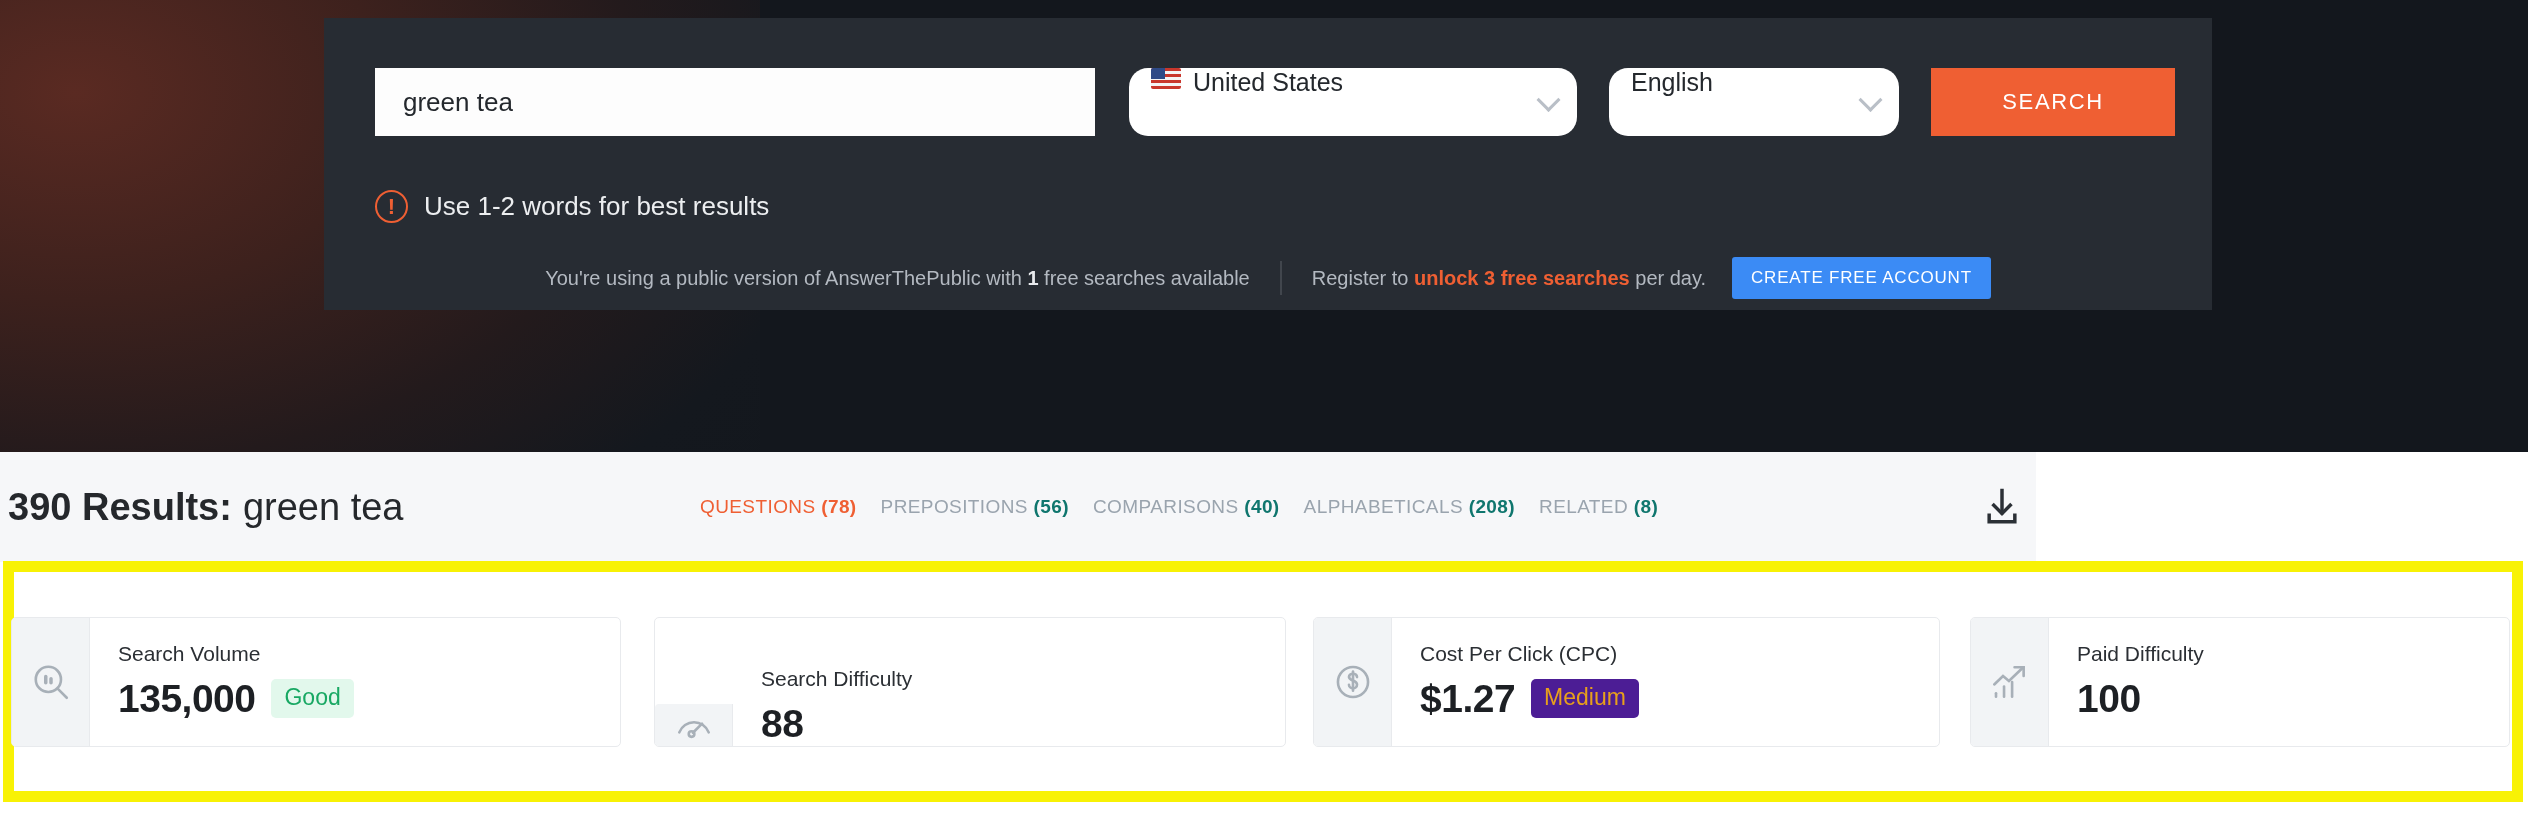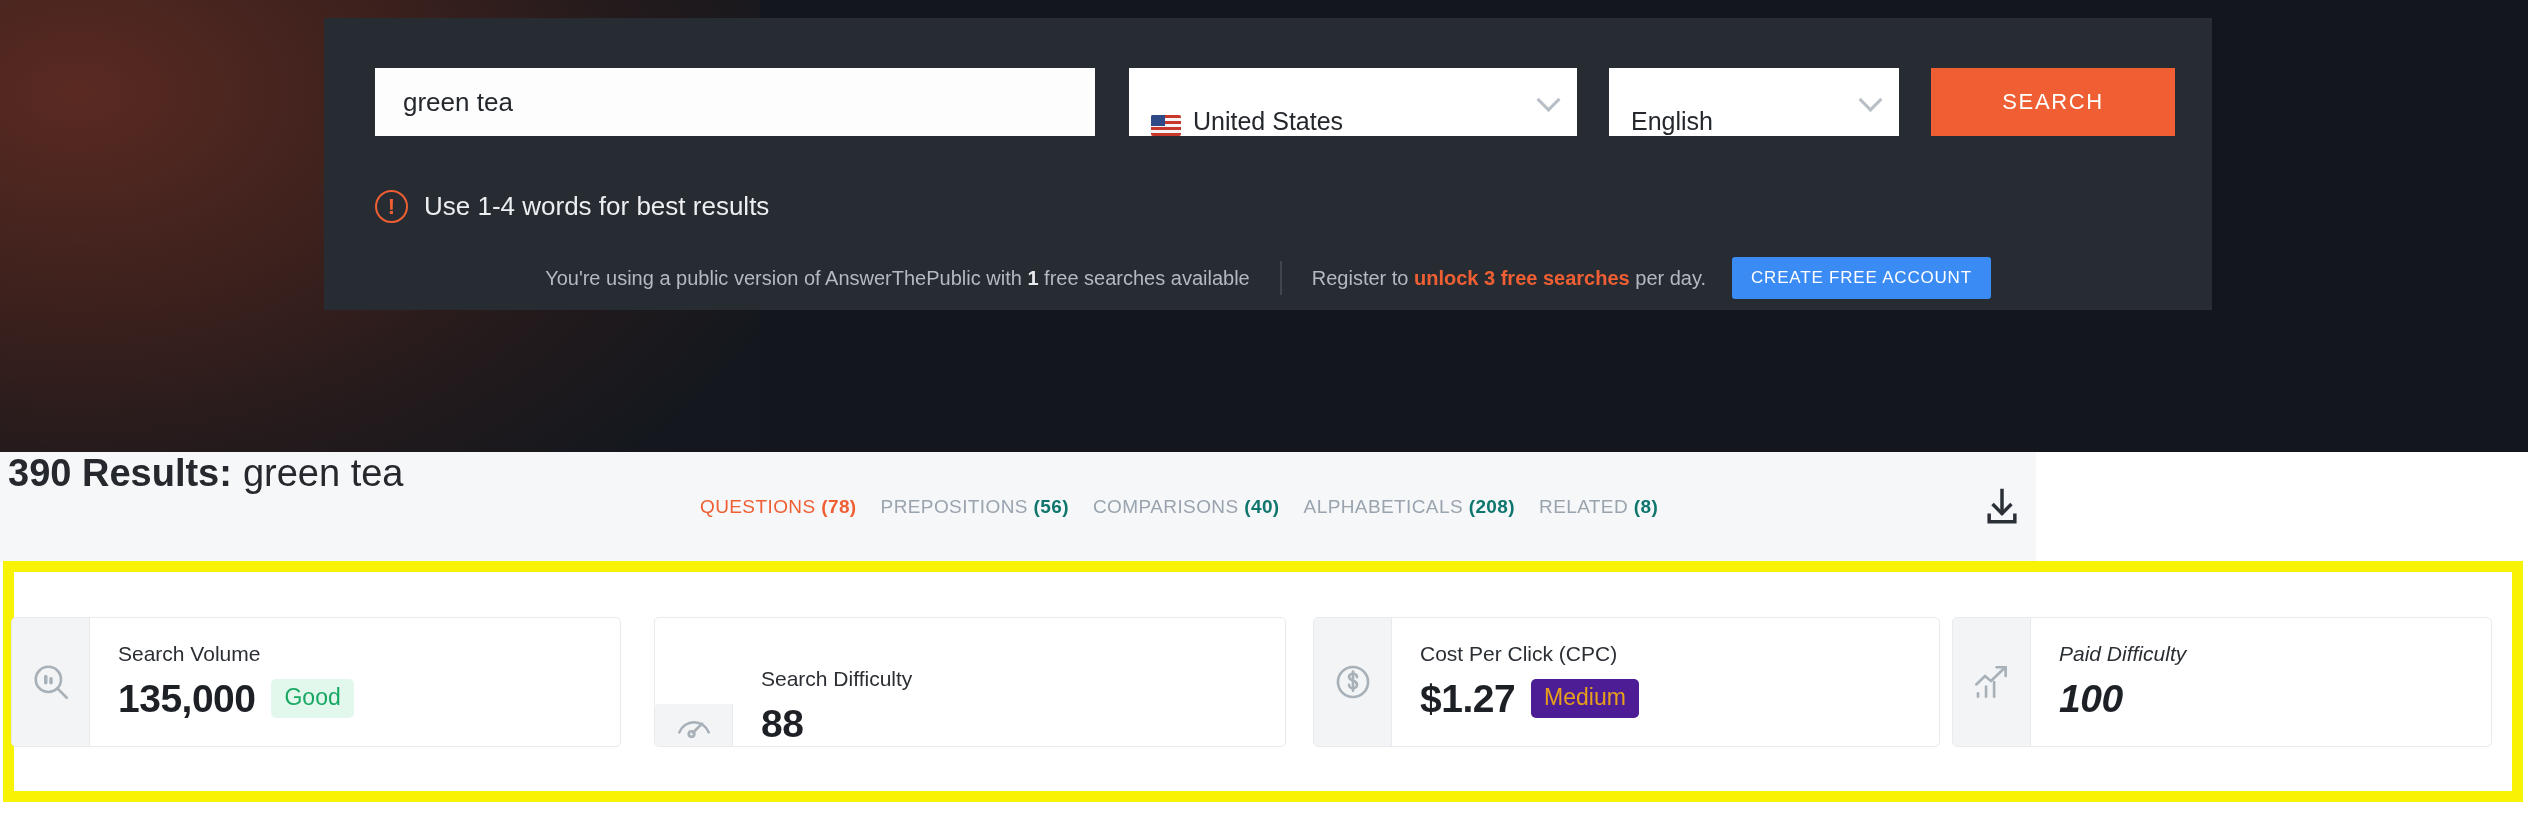--- a/index.html
+++ b/index.html
@@ -36,23 +36,23 @@
     width: 720px; height: 68px;
     background: #fdfdfd; border: none; outline: none;
     font-family: "Liberation Sans", sans-serif;
     font-size: 26px; color: #24282d;
     padding: 0 28px;
   }
   .q-input::placeholder { color: #9aa1aa; }
 
   .select-box {
     height: 68px; background: #ffffff;
-    display: flex; align-items: flex-end;
+    display: flex; align-items: flex-start;
     padding: 0 22px 0 22px;
-    position: relative; cursor: pointer;
+    position: relative; cursor: pointer; border-radius: 19px;
   }
   .country-box { width: 448px; margin-left: 34px; }
   .lang-box    { width: 290px; margin-left: 32px; }
 
   .flag-icon {
     width: 30px; height: 21px; margin-right: 12px; flex: none;
     position: relative; overflow: hidden; border-radius: 2px;
     background: #ffffff;
   }
   .flag-icon .stripes {
@@ -118,21 +118,21 @@
   .results-bar {
     position: absolute; left: 0; top: 452px; width: 2528px; height: 110px;
     background: #ffffff;
   }
   .results-bar-bg {
     position: absolute; left: 0; top: 0; width: 2036px; height: 110px;
     background: #f6f7f9;
   }
   .results-title {
     position: absolute; left: 8px; top: 0; height: 110px;
-    display: flex; 
+    display: flex; align-items: center;
     font-size: 38px; color: #25282c;
   }
   .results-title b { font-weight: bold; }
   .results-title span { font-weight: normal; margin-left: 11px; }
 
   .tabs {
     position: absolute; left: 700px; top: 0; height: 110px;
     display: flex; align-items: center; gap: 24px;
   }
   .tab {
@@ -181,21 +181,21 @@
   .card-value { font-size: 39px; font-weight: bold; color: #1d2024; letter-spacing: -.5px; }
   .badge {
     font-size: 23px; padding: 5px 13px 7px; border-radius: 5px;
   }
   .badge.good   { background: #e2f8ec; color: #18a863; }
   .badge.medium { background: #4c1d95; color: #e8a01b; }
 
   .c1 { width: 610px; }
   .c2 { width: 632px; margin-left: 33px; align-items: flex-end; }
   .c3 { width: 627px; margin-left: 27px; }
-  .c4 { width: 540px; margin-left: 12px; font-style: italic; }
+  .c4 { width: 540px; margin-left: 30px; }
 </style>
 </head>
 <body>
 
 <div class="hero">
   <div class="hero-glow"></div>
 
   <div class="search-panel">
 
     <div class="search-row">
@@ -213,21 +213,21 @@
       <div class="select-box lang-box">
         <span class="select-label">English</span>
         <span class="chev"></span>
       </div>
 
       <button class="search-btn">SEARCH</button>
     </div>
 
     <div class="hint-row">
       <span class="warn-icon">!</span>
-      <span class="hint-text">Use 1-4 words for best results</span>
+      <span class="hint-text">Use 1-2 words for best results</span>
     </div>
 
     <div class="promo-row">
       <span class="promo-text"><span>You're using a public version of AnswerThePublic with </span><b>1</b><span> free searches available</span></span>
       <span class="promo-sep"></span>
       <span class="promo-reg"><span>Register to </span><span class="hl">unlock 3 free searches</span><span> per day.</span></span>
       <button class="cta-btn">CREATE FREE ACCOUNT</button>
     </div>
   </div>
 </div>

